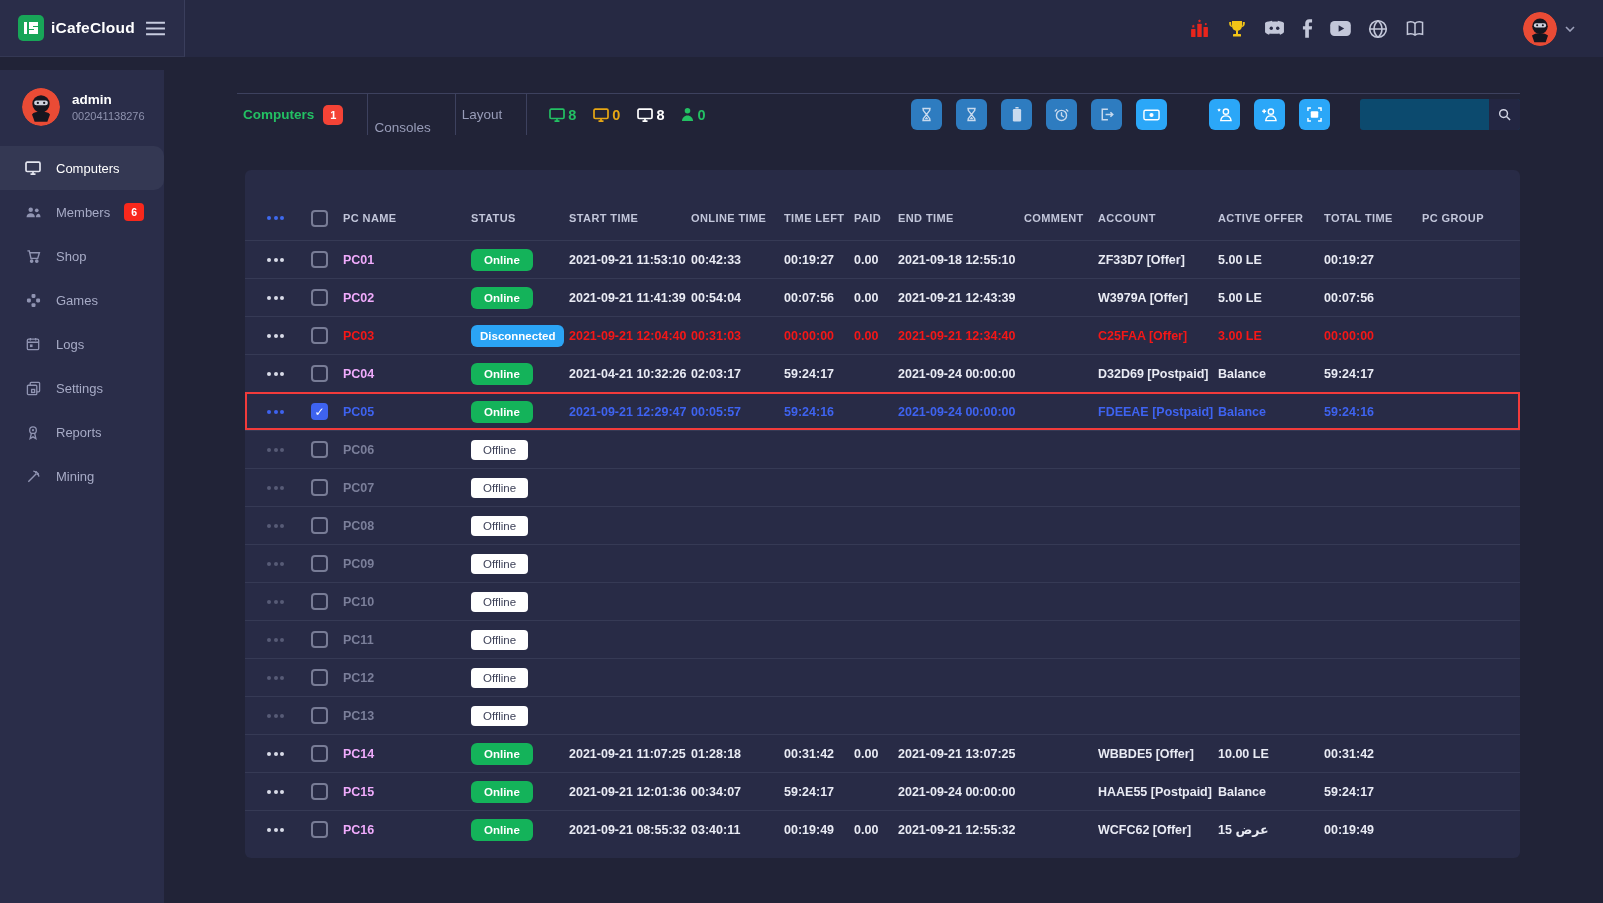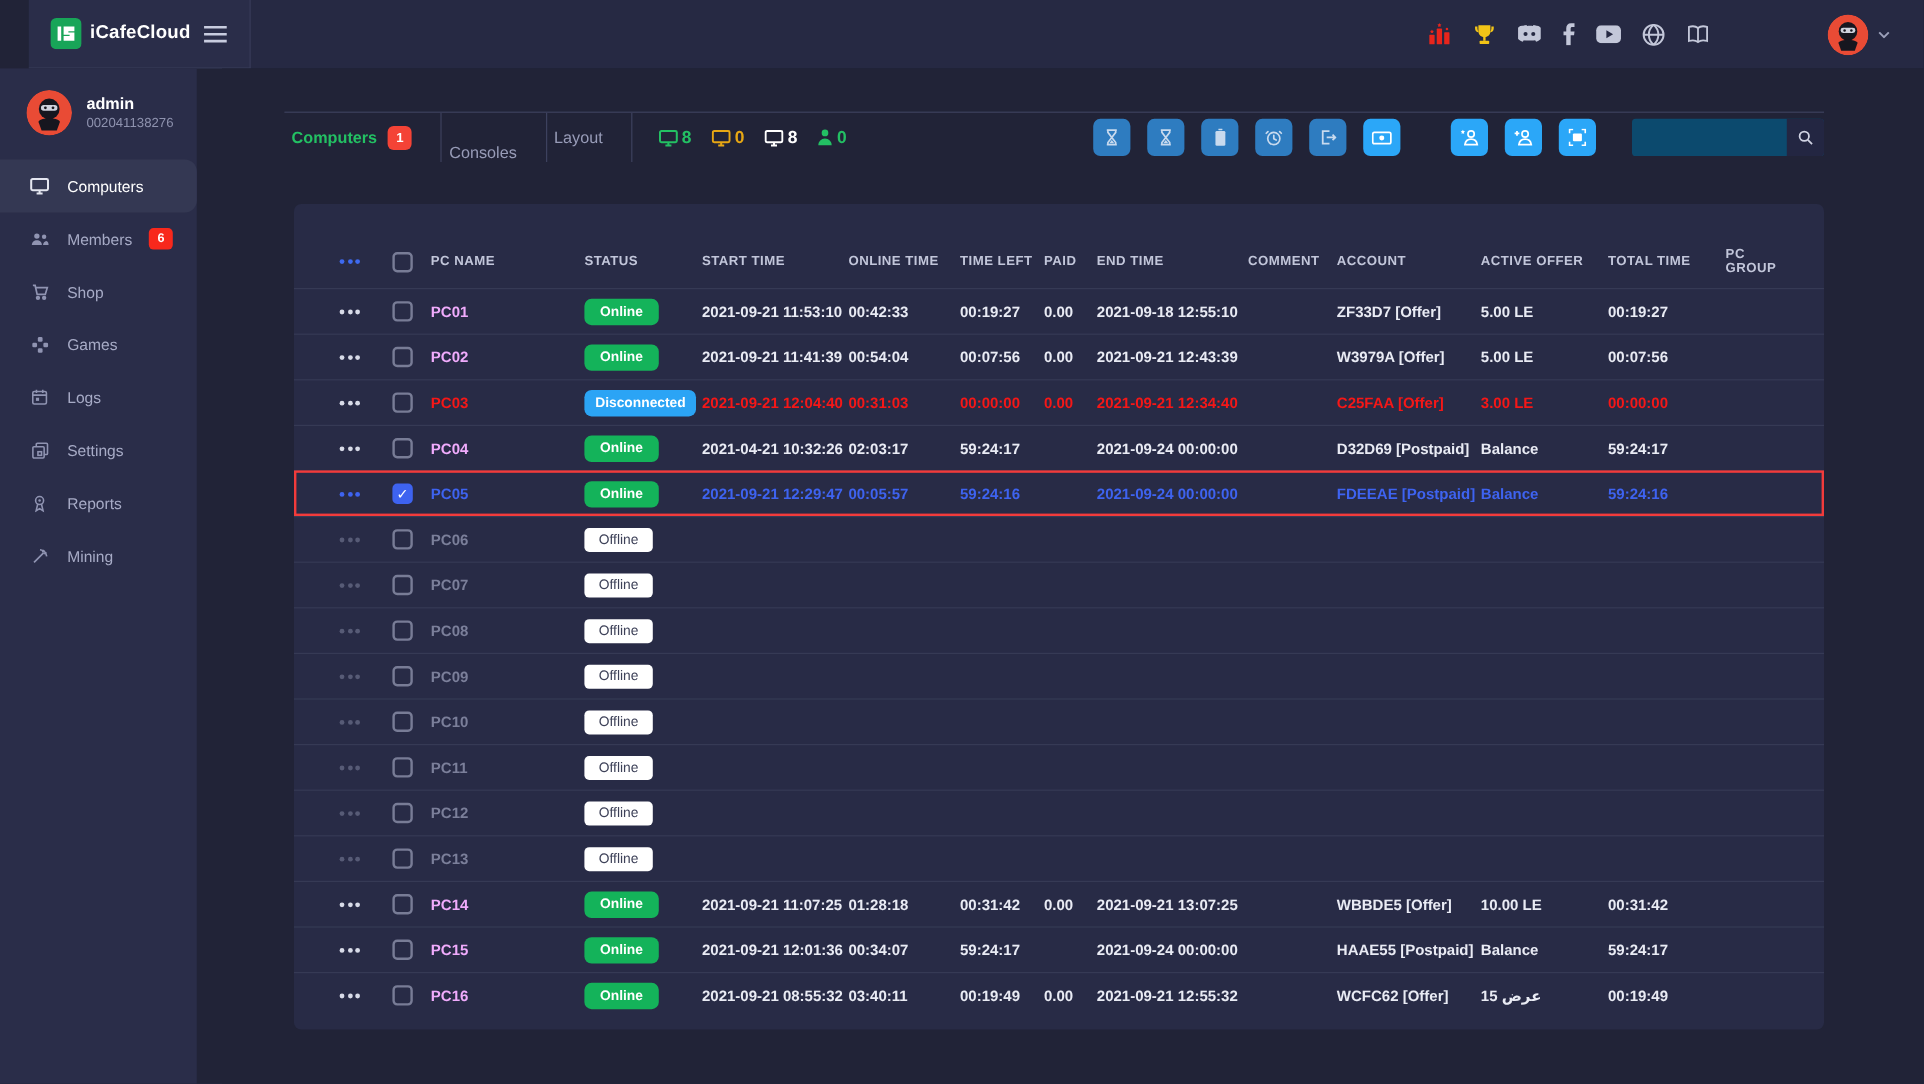--- a/index.html
+++ b/index.html
@@ -1,36 +1,36 @@
 <!DOCTYPE html>
 <html><head>
 <meta charset="utf-8">
 <style>
   * { margin:0; padding:0; box-sizing:border-box; }
   html,body { width:1603px; height:903px; overflow:hidden; }
   body { font-family:"Liberation Sans","DejaVu Sans",sans-serif; background:#212337; color:#e9ebf4; }
 
   
-  .topbar { height:57px; display:flex;padding-left:24px; }
+  .topbar { height:57px; display:flex; }
   .topbar-left { width:185px; background:#2a2d49; display:flex; align-items:center; padding:0 18px;
                  border-right:1px solid #3a3e5c; border-bottom:1px solid #343854; }
   .logo { display:flex; align-items:center; gap:7px; flex:1; }
   .logo-mark svg { display:block; }
   .logo-text { font-size:15.5px; font-weight:bold; color:#fff; letter-spacing:.2px; }
   .hamburger { color:#c8ccdf; cursor:pointer; display:flex; }
   .topbar-right { flex:1; background:#262943; display:flex; align-items:center; justify-content:flex-end; padding-right:28px; }
   .social-icons { display:flex; align-items:center; gap:17px; margin-right:98px; }
   .social-icons .sicon { color:#c3c7d9; display:flex; cursor:pointer; }
   .sicon.c-red { color:#e8251c; } .sicon.c-yellow { color:#f2c417; }
   .user-menu { display:flex; align-items:center; gap:8px; cursor:pointer; }
   .avatar-sm svg { display:block; border-radius:50%; }
   .chev { color:#9ca0ba; display:flex; }
 
   
-  .sidebar { position:absolute; left:0; top:57px; bottom:0; width:164px; background:#2a2d49; }
+  .sidebar { position:absolute; left:0; top:70px; bottom:0; width:164px; background:#2a2d49; }
   .side-user { display:flex; align-items:center; gap:12px; padding:18px 0 20px 22px; }
   .side-user-name { font-size:13.5px; font-weight:bold; color:#fff; }
   .side-user-id { font-size:11px; color:#8e92ae; margin-top:3px; }
   .side-item { display:flex; align-items:center; height:44px; padding-left:24px; color:#a7abc6;
                font-size:13px; cursor:pointer; position:relative; }
   .side-item .side-icon { width:18px; display:flex; justify-content:center; margin-right:14px; color:#9094b2; }
   .side-item.active { background:#343853; color:#fff; border-radius:0 10px 10px 0; }
   .side-item.active .side-icon { color:#e4e6f0; }
   .side-badge { margin-left:14px; background:#f8281c; color:#fff; font-size:10.5px; font-weight:bold;
                 border-radius:4px; padding:3px 7px; }
@@ -62,21 +62,21 @@
                background:#0c4a6e; border-radius:3px; overflow:hidden;flex-direction:column; }
   .search-icon-box { width:31px; height:31px; background:#232642; display:flex; align-items:center;
                      justify-content:center; color:#cfd2e2; flex:none; }
   .searchbox input { flex:1; min-width:0; background:transparent; border:none; outline:none;
                      color:#dfe2ef; font-size:12.5px; padding:0 8px 0 6px; font-family:inherit; }
   .searchbox input::placeholder { color:#6c7090; }
 
   
   .card { margin:35px 83px 0 60px; background:#282b46; border-radius:6px; padding:26px 0 10px; }
   .trow { display:grid; grid-template-columns:44px 32px 128px 98px 122px 93px 70px 44px 126px 74px 120px 106px 98px 1fr;
-          align-items:center; padding:0 38px; }
+          align-items:center; padding:0 22px; }
   .thead { height:44px; font-size:11px; font-weight:bold; color:#c2c6da; letter-spacing:.4px; }
   .row { height:38px; border-top:1px solid #363a55; font-size:12.5px; font-weight:bold; color:#e9ebf4; }
   .dots { display:flex; gap:2.5px; cursor:pointer; color:#d8dbe8; }
   .dots i { width:4px; height:4px; border-radius:50%; background:currentColor; display:block; }
   .thead .dots { color:#3e6af0; }
   .cbx { width:17px; height:17px; border:2px solid #787c96; border-radius:4px; cursor:pointer;
          display:flex; align-items:center; justify-content:center; background:transparent; }
   .cbx.checked { background:#3e63f0; border-color:#3e63f0; color:#fff; font-size:12px; }
   .name { color:#f0abfc; }
   .badge { display:inline-block; font-size:11.5px; font-weight:bold; border-radius:6px; padding:5px 13px; color:#fff; }

